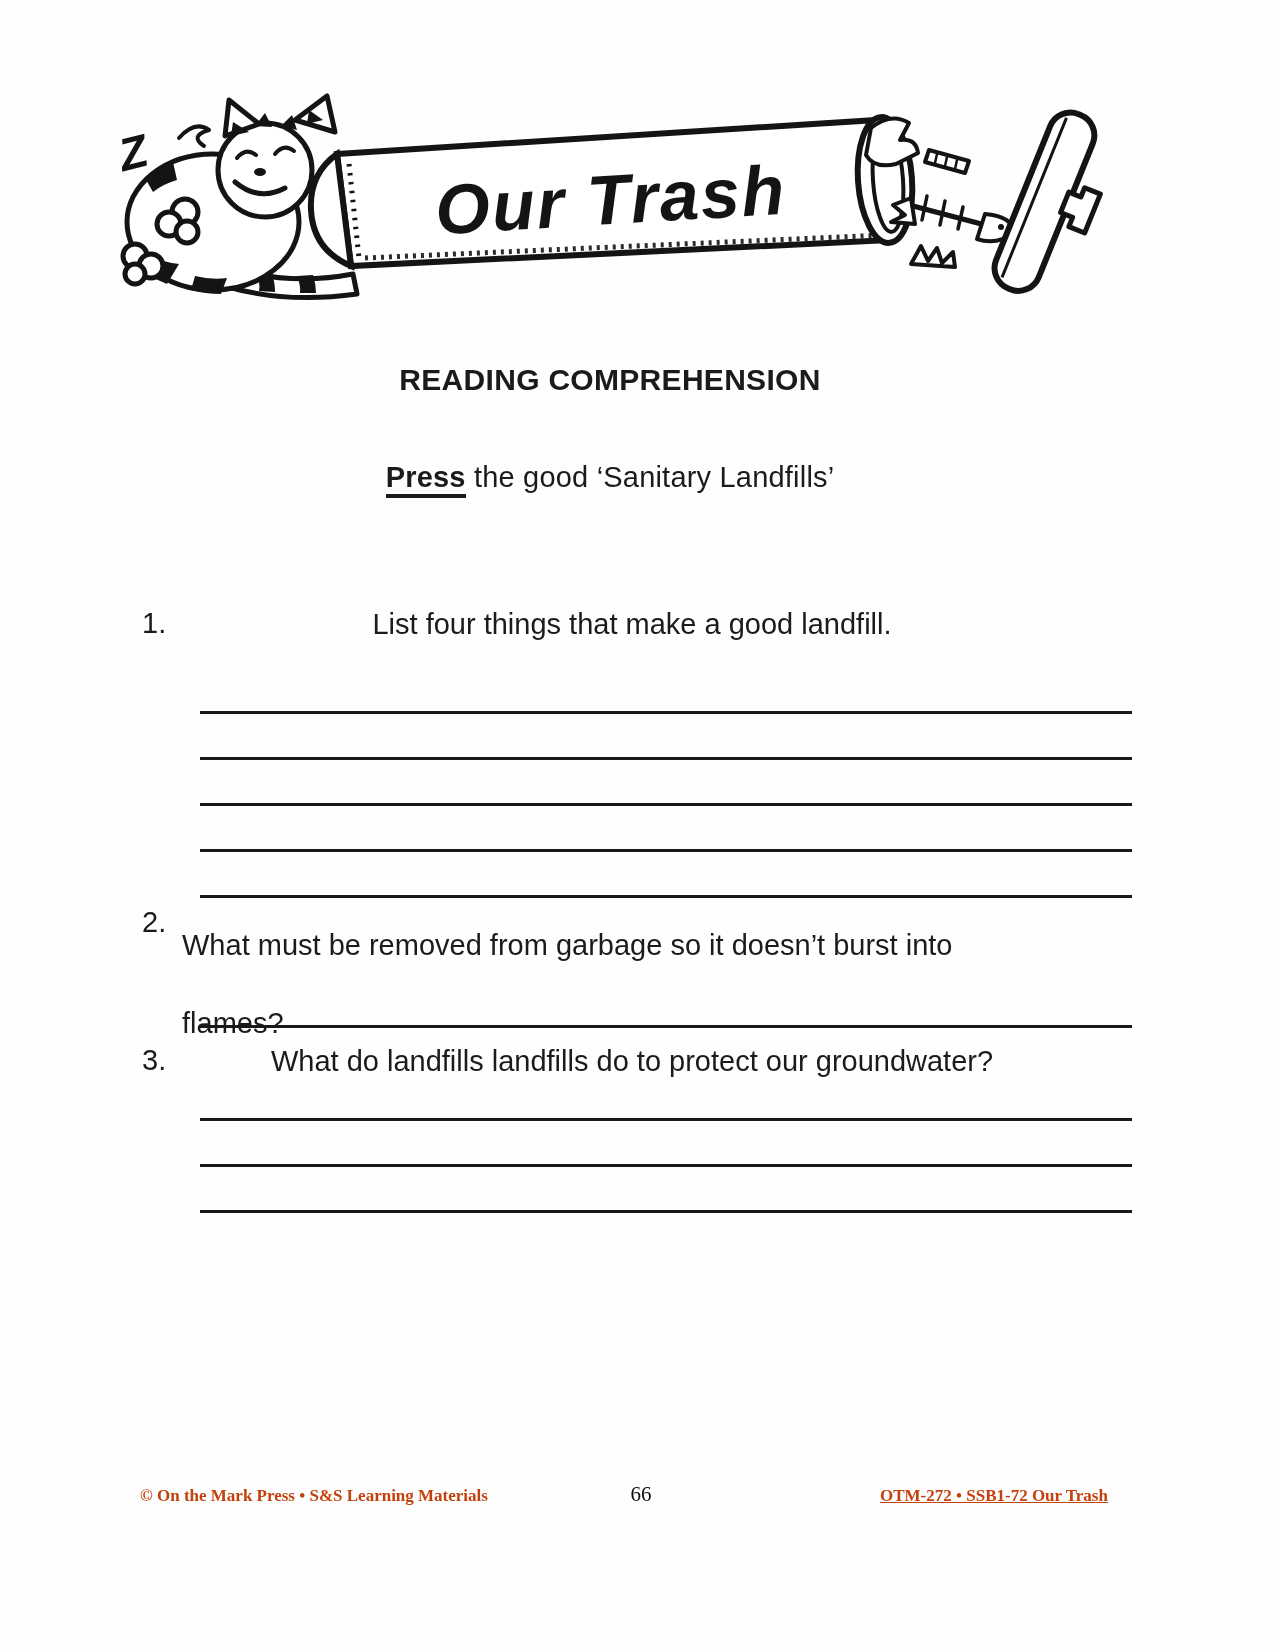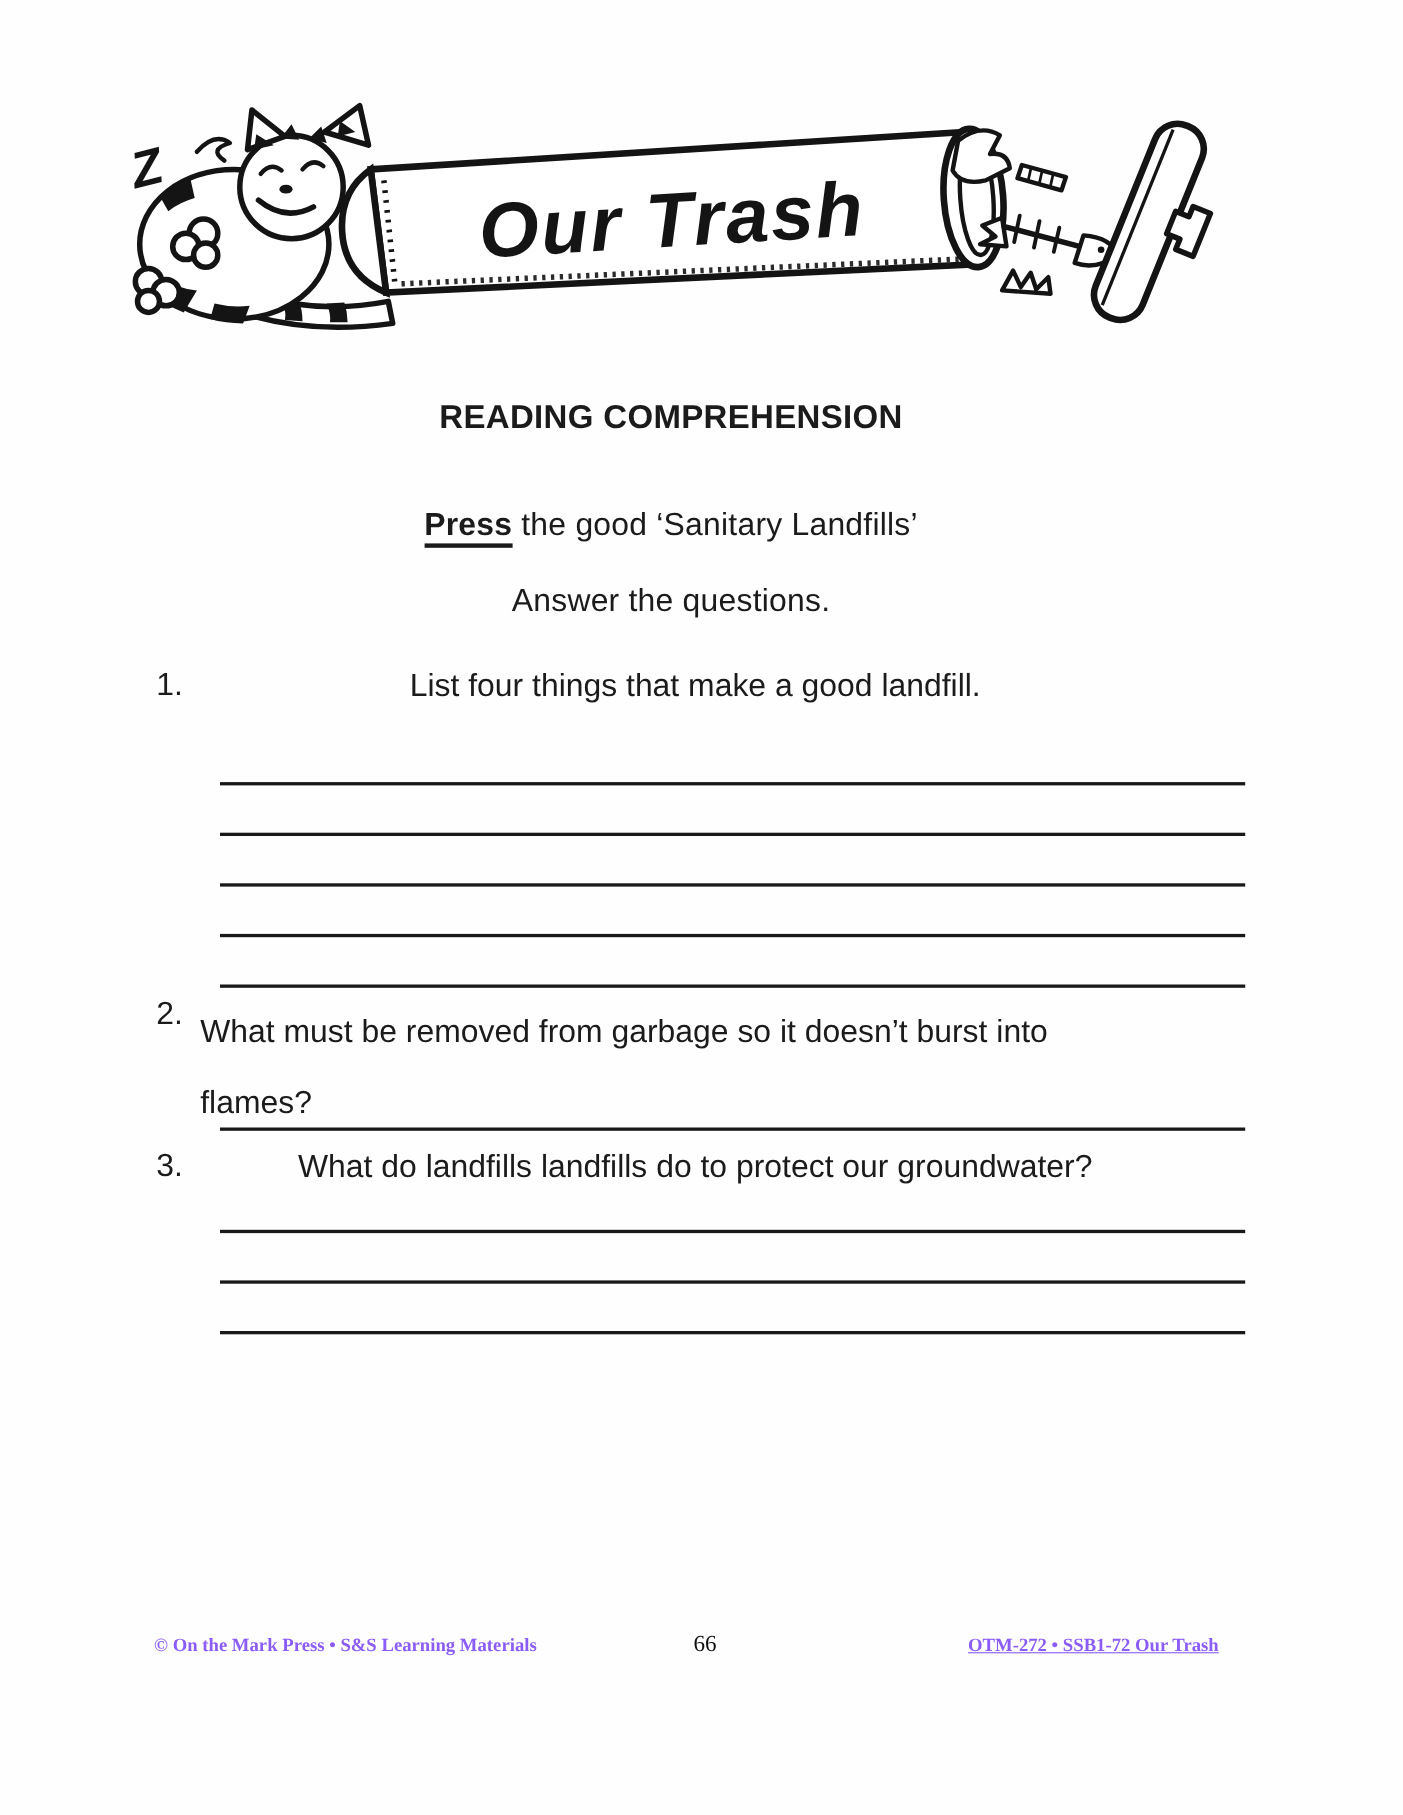--- a/index.html
+++ b/index.html
@@ -8,25 +8,25 @@
     background:#fefefe; color:#1b1b1b; overflow:hidden;
     font-family:"Liberation Sans", sans-serif;
   }
   .abs { position:absolute; }
   .center { position:absolute; left:0; width:1220px; text-align:center; }
   .h1 { font-size:30px; font-weight:700; letter-spacing:.3px; }
   .body-text { font-size:29px; letter-spacing:.2px; }
   .read-word { font-weight:700; border-bottom:4px solid #1b1b1b; padding-bottom:1px; }
   .q { position:absolute; left:142px; display:flex; }
   .q-num { width:40px; flex:none; font-size:29px; }
-  .q-text { font-size:29px; line-height:65px; }
+  .q-text { font-size:29px; line-height:78px; }
   .q1 .q-text, .q3 .q-text { line-height:34px;text-align:center; }
   .alines { position:absolute; left:200px; width:932px; }
   .answer-line { height:0; border-top:3px solid #191919; margin-bottom:43px; }
-  .footer-text { font-family:"Liberation Serif", serif; font-weight:700; font-size:17px; color:#8b5cf6; }
+  .footer-text { font-family:"Liberation Serif", serif; font-weight:700; font-size:17px; color:#c2410c; }
   .page-num { font-family:"Liberation Serif", serif; font-size:21px; color:#111;padding-left:31px; }
   svg { overflow:visible; }
 </style>
 </head>
 <body>
 
 <div class="page">
 
   <svg class="abs" style="left:105px; top:108px;" width="1000" height="195" viewBox="0 0 1000 195">
 
@@ -100,21 +100,20 @@
       <rect x="916" y="0" width="46" height="188" rx="22"></rect>
       <path d="M 928 8 L 928 180" stroke-width="3" fill="none"></path>
       <path d="M 958 76 h 13 v -10 h 17 v 42 h -17 v -10 h -13 z" stroke-width="5"></path>
     </g>
   </svg>
 
   <div class="center h1" style="top:328px;margin-top:35px;">READING COMPREHENSION</div>
 
   <div class="center body-text" style="top:461px;"><span class="read-word">Press</span><span> the good ‘Sanitary Landfills’</span></div>
 
-  <div class="center body-text" style="top:530px;">Answer the questions.</div>
 
   <div class="q q1" style="top:607px;">
     <span class="q-num">1.</span>
     <span class="q-text" style="width:900px;">List four things that make a good landfill.</span>
   </div>
   <div class="alines" style="top:711px;">
       <div class="answer-line"></div>
       <div class="answer-line"></div>
       <div class="answer-line"></div>
       <div class="answer-line"></div>

